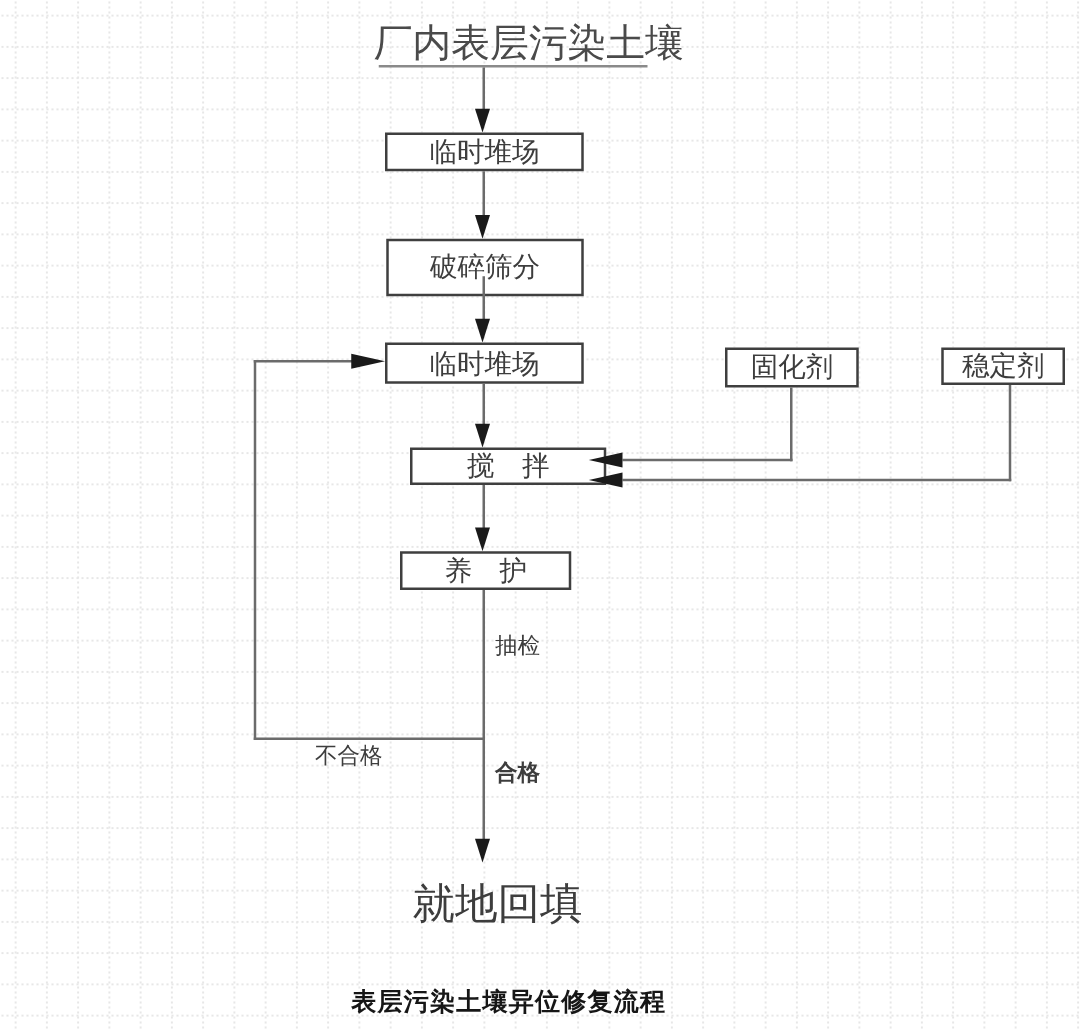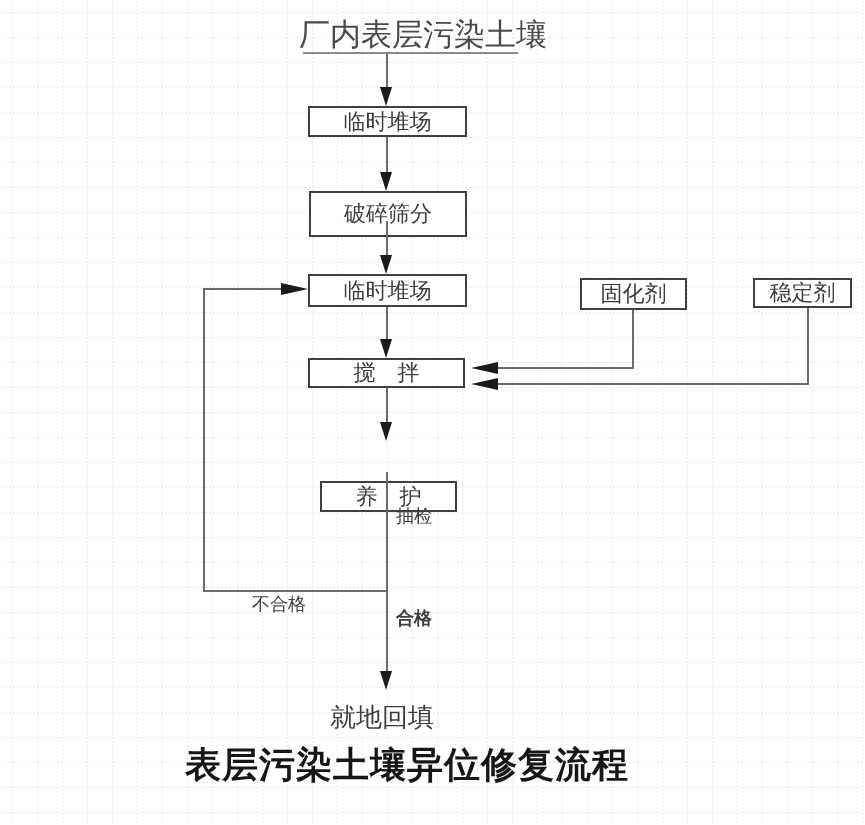--- a/index.html
+++ b/index.html
@@ -52,25 +52,25 @@
     border-bottom:6px solid transparent;
     border-left:27px solid #1a1a1a;
   }
   .source-title{
     position:absolute;left:299px;top:14px;width:200px;
     text-align:center;font-size:31px;color:#4a4a4a;white-space:nowrap;
   }
   .underline{position:absolute;left:303px;top:52px;width:215px;height:2px;background:#8a8a8a;}
   .terminal-label{
     position:absolute;left:330px;top:700px;width:126px;
-    text-align:left;font-size:26px;color:#3d3d3d;white-space:nowrap;
+    text-align:left;font-size:34px;color:#3d3d3d;white-space:nowrap;
   }
   .caption{
-    position:absolute;left:107px;top:741px;width:600px;
-    text-align:center;font-size:36px;font-weight:bold;color:#161616;
+    position:absolute;left:107px;top:788px;width:600px;
+    text-align:center;font-size:20px;font-weight:bold;color:#161616;
     letter-spacing:1px;white-space:nowrap;
   }
 </style>
 </head>
 <body>
 
 <div class="canvas">
 
   <div class="source-title">厂内表层污染土壤</div>
   <div class="underline"></div>
@@ -92,28 +92,28 @@
   <div class="vline" style="left:386px;top:221px;height:37px;"></div>
   <div class="arrow-down" style="left:380px;top:255px;"></div>
 
   <div class="box" style="left:308px;top:274px;width:159px;height:33px;">
     <span>临时堆场</span>
   </div>
 
   <div class="vline" style="left:386px;top:307px;height:35px;"></div>
   <div class="arrow-down" style="left:380px;top:339px;"></div>
 
-  <div class="box" style="left:308px;top:358px;width:157px;height:30px;">
+  <div class="box" style="left:328px;top:358px;width:157px;height:30px;">
     <span>搅　拌</span>
   </div>
 
   <div class="vline" style="left:386px;top:388px;height:37px;"></div>
   <div class="arrow-down" style="left:380px;top:422px;"></div>
 
-  <div class="box" style="left:320px;top:441px;width:137px;height:31px;margin-top:40px;">
+  <div class="box" style="left:320px;top:441px;width:137px;height:31px;">
     <span>养　护</span>
   </div>
 
   <div class="vline" style="left:386px;top:472px;height:202px;"></div>
   <div class="arrow-down" style="left:380px;top:671px;"></div>
 
   <div class="box" style="left:580px;top:278px;width:107px;height:32px;">
     <span>固化剂</span>
   </div>
   <div class="box" style="left:753px;top:278px;width:99px;height:30px;">

